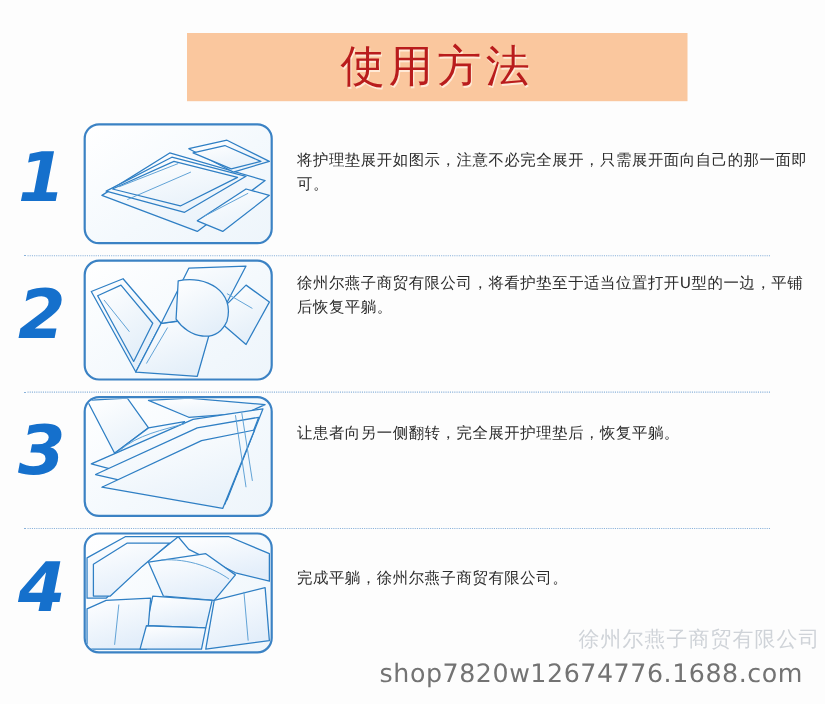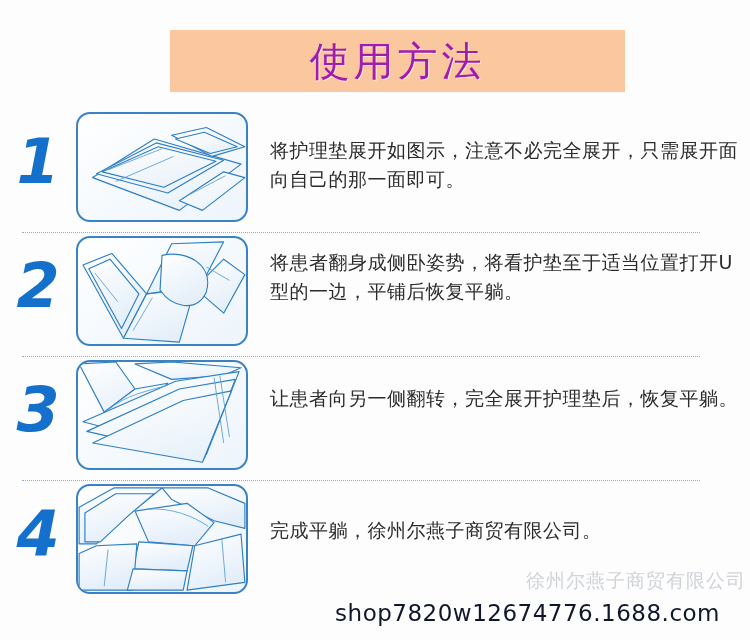--- a/index.html
+++ b/index.html
@@ -32,21 +32,21 @@
     background: #fac79e;
     display: flex;
     align-items: center;
     justify-content: center;
   }
   .title-banner .title-text {
     font-family: "DejaVu Sans", "Liberation Sans", sans-serif;
     font-size: 40px;
     font-weight: 400;
     letter-spacing: 4px;
-    color: #a21caf;
+    color: #b91c1c;
     text-shadow: 1px 1px 0 rgba(255,240,225,0.85);
     line-height: 1;
     white-space: nowrap;
     text-align: right;
   }
 
   
   .steps {
     position: absolute;
     left: 0;
@@ -99,21 +99,21 @@
     display: block;
     width: 100%;
     height: 100%;
   }
 
   .step-text {
     flex: 1 1 auto;
     padding-left: 22px;
     padding-right: 12px;
     padding-top: 28px;
-    font-size: 19px;
+    font-size: 14px;
     line-height: 1.55;
     color: #2b2b2b;
     letter-spacing: 0.5px;
     font-family: "DejaVu Sans", "Liberation Sans", sans-serif;
   }
   .step-text.tight { padding-top: 16px; }
   .step-text.low   { padding-top: 36px; }
 
   
   .wm-company {
@@ -122,24 +122,24 @@
     top: 568px;
     font-size: 19px;
     color: #cfd3d8;
     letter-spacing: 1px;
     white-space: nowrap;
     font-family: "DejaVu Sans", "Liberation Sans", sans-serif;
     pointer-events: none;
   }
   .wm-url {
     position: absolute;
-    right: 30px;
+    right: 20px;
     top: 600px;
     font-size: 23px;
-    color: #0f172a;
+    color: #737373;
     letter-spacing: 0.5px;
     white-space: nowrap;
     font-family: "DejaVu Sans", "Liberation Sans", sans-serif;
     pointer-events: none;
   }
 </style>
 </head>
 <body>
 
 <div id="page">
@@ -197,21 +197,21 @@
             <polygon points="120,52 150,22 172,38 150,78"></polygon>
             <path d="M86,18 C112,12 140,28 132,56 C122,78 96,72 84,54 Z"></path>
           </g>
           <g stroke="#5a9ed4" stroke-width="0.9" fill="none">
             <path d="M16,36 L40,66"></path>
             <path d="M56,96 L76,62"></path>
             <path d="M132,30 L156,44"></path>
           </g>
         </svg>
       </div>
-      <div class="step-text tight">将患者翻身成侧卧姿势，将看护垫至于适当位置打开U型的一边，平铺后恢复平躺。</div>
+      <div class="step-text tight">徐州尔燕子商贸有限公司，将看护垫至于适当位置打开U型的一边，平铺后恢复平躺。</div>
     </div>
 
     <div class="step">
       <div class="divider"></div>
       <div class="step-num">3</div>
       <div class="step-figure">
         <svg viewBox="0 0 172 110" xmlns="http://www.w3.org/2000/svg">
           <defs>
             <linearGradient id="g3" x1="0.1" y1="0" x2="0.7" y2="1">
               <stop offset="0%" stop-color="#ffffff"></stop>

